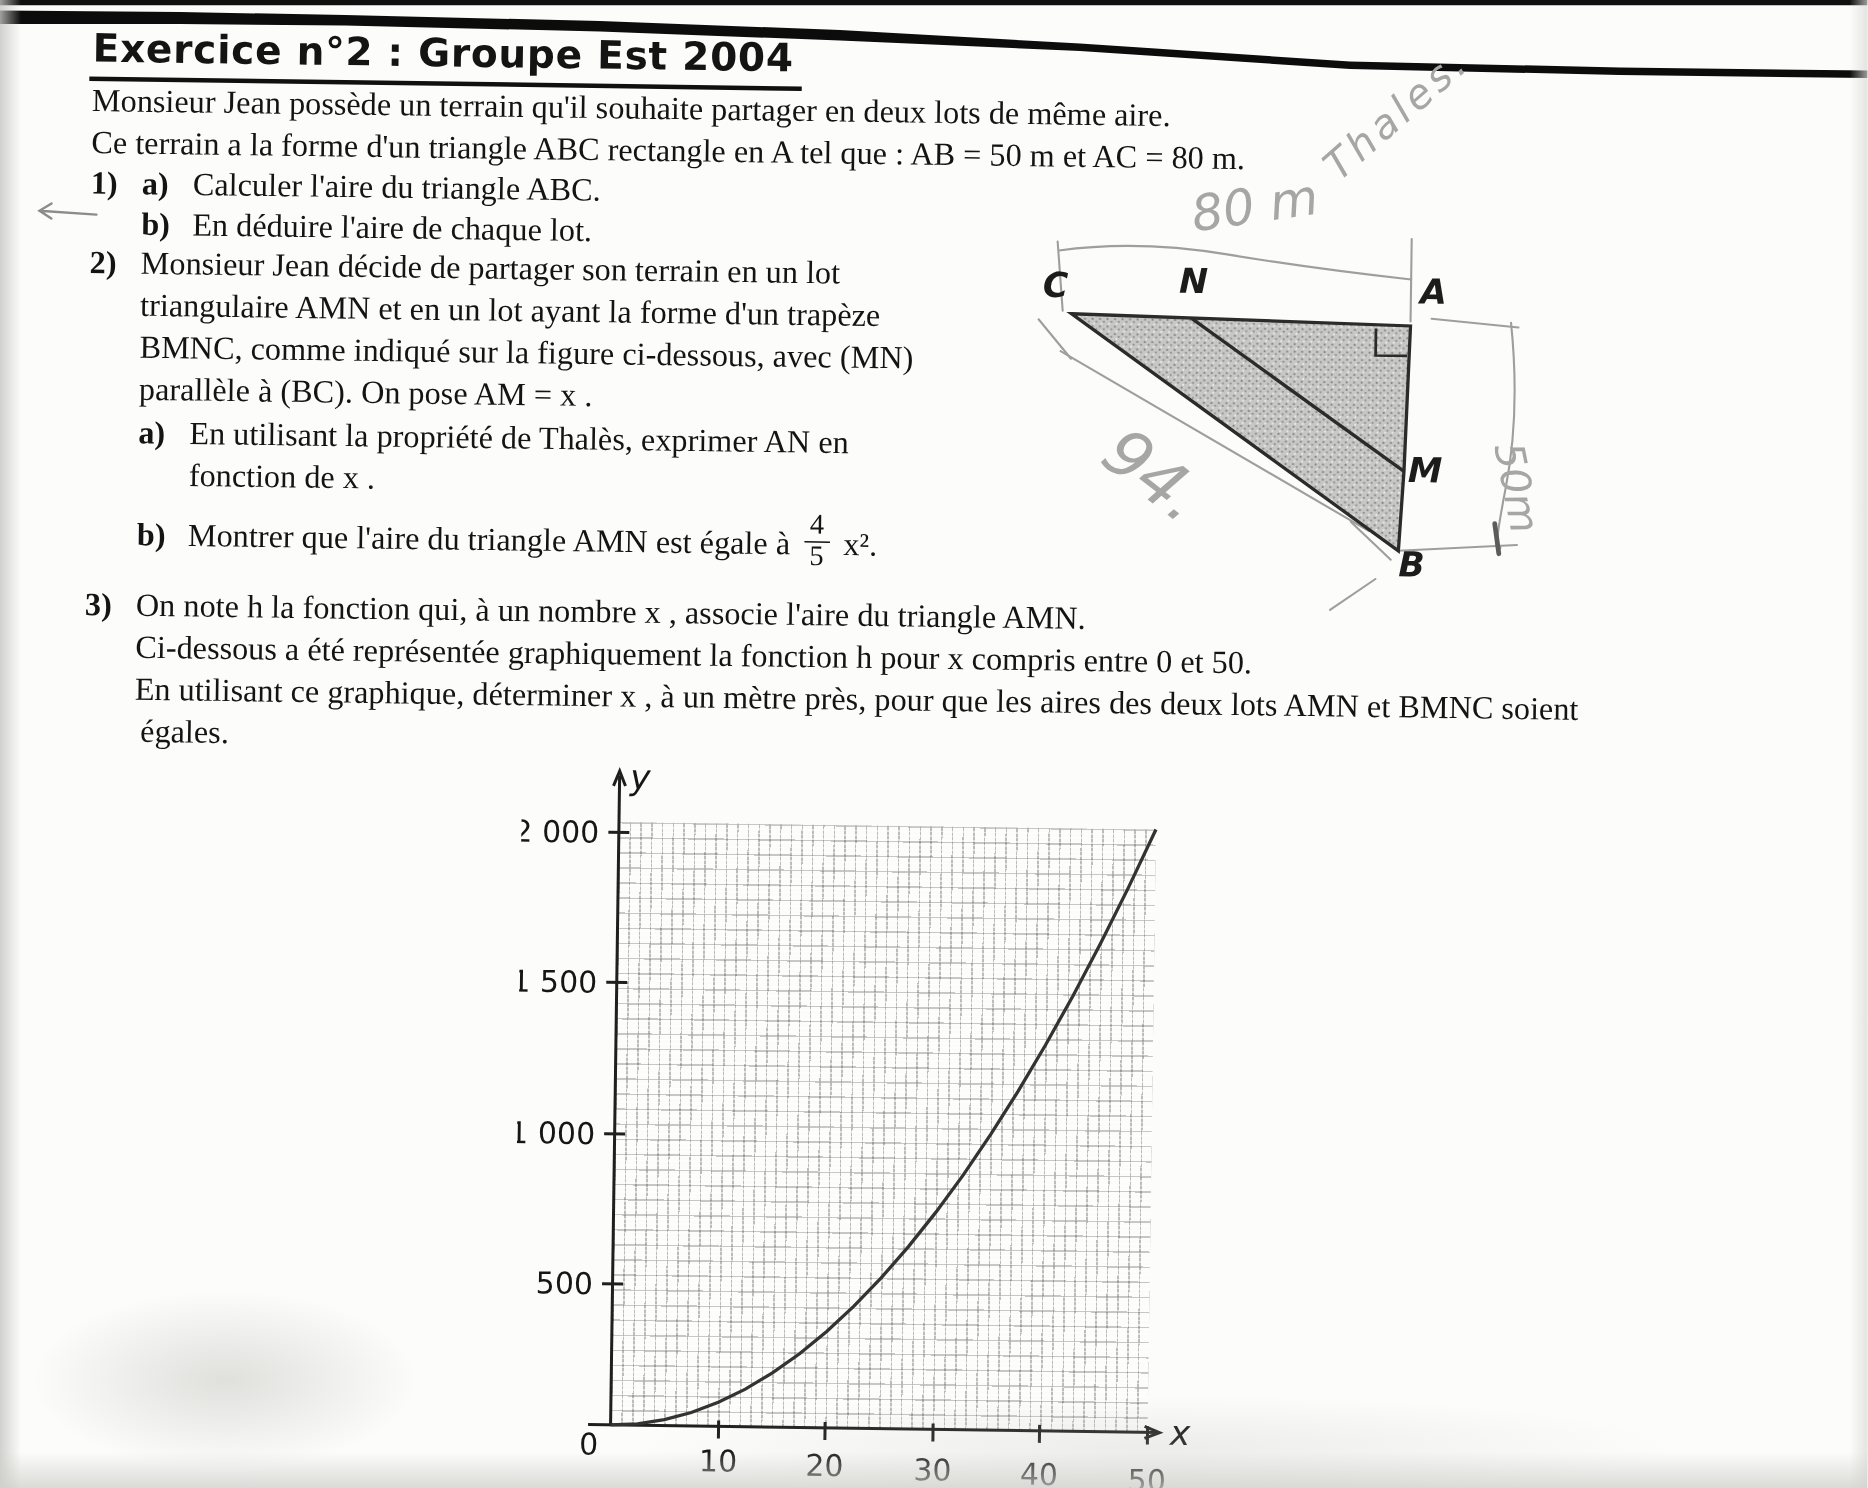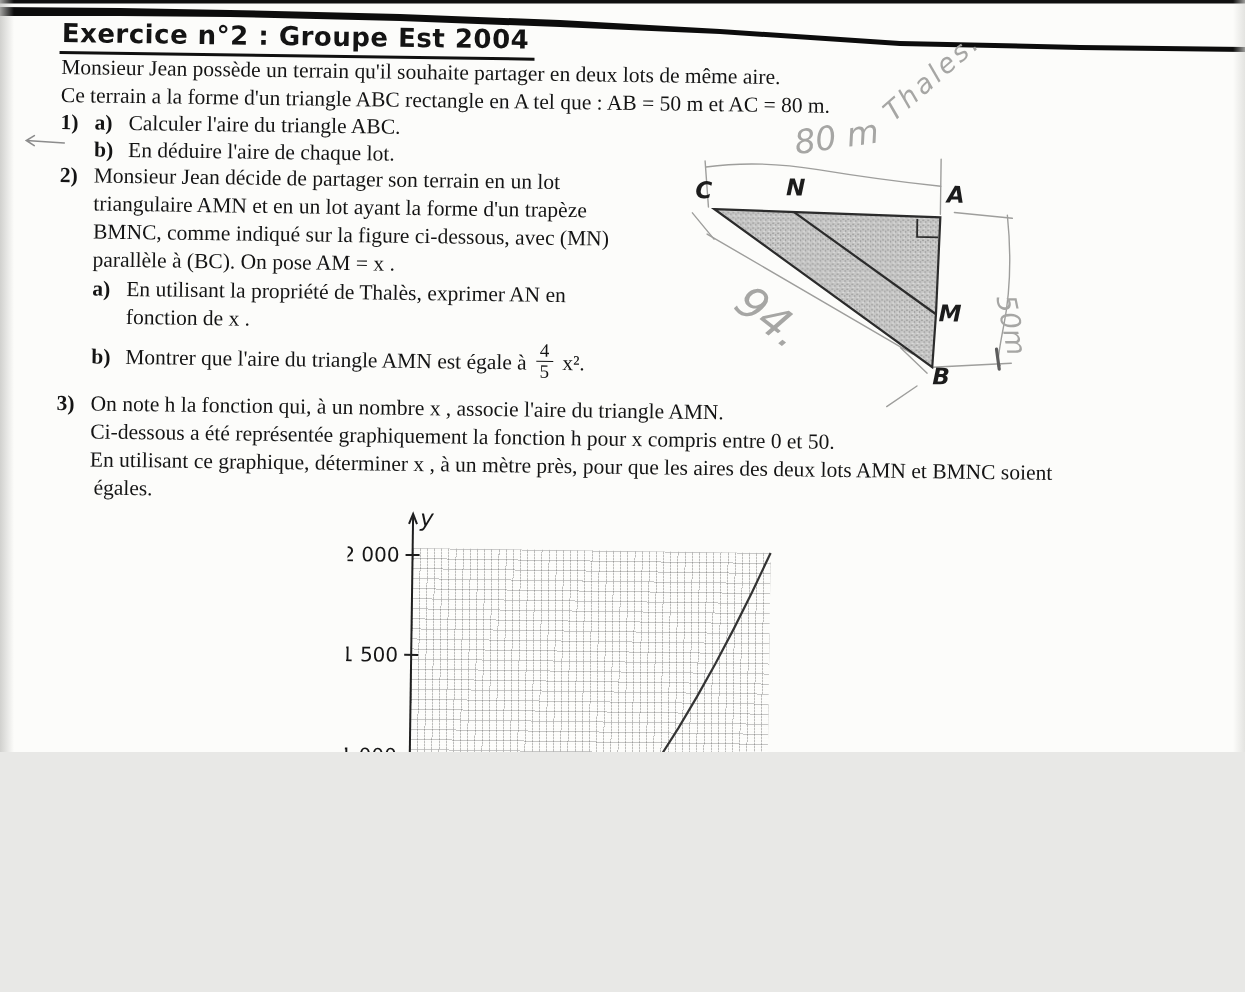--- a/index.html
+++ b/index.html
@@ -1,16 +1,16 @@
 <!DOCTYPE html>
 <html><head>
 <meta charset="utf-8">
 <style>
   html,body{margin:0;padding:0;background:#e8e8e6;}
-  #page{position:relative;width:1245px;height:752px;background:#fcfcfa;overflow:hidden;
+  #page{position:relative;width:1245px;height:992px;background:#fcfcfa;overflow:hidden;
         font-family:"Liberation Serif",serif;color:#141414;}
   
   .edge{position:absolute;pointer-events:none;}
   #edge-left{left:0;top:0;width:14px;height:992px;background:linear-gradient(to right,#c6c6c3,rgba(198,198,195,0));opacity:.8;}
   #edge-right{right:0;top:0;width:12px;height:992px;background:linear-gradient(to left,#d9d9d6,rgba(217,217,214,0));opacity:.7;}
   #edge-bottom{left:0;top:968px;width:1245px;height:24px;background:linear-gradient(to top,#cfcfcc,rgba(207,207,204,0));opacity:.75;}
   #blotch1{left:20px;top:860px;width:260px;height:120px;background:radial-gradient(ellipse at center,rgba(170,170,166,.35),rgba(170,170,166,0) 70%);}
   #blotch2{left:420px;top:930px;width:700px;height:70px;background:radial-gradient(ellipse at center,rgba(180,180,176,.22),rgba(180,180,176,0) 70%);}
 
   

